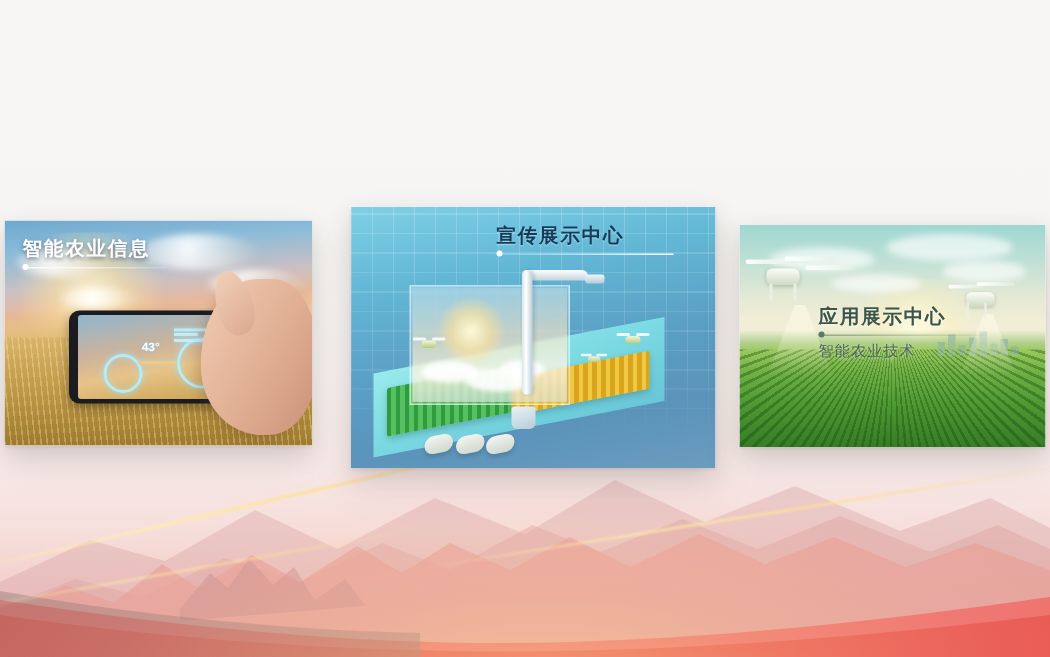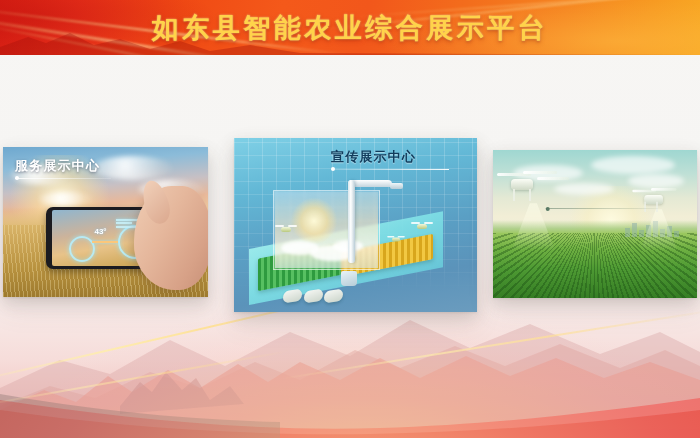--- a/index.html
+++ b/index.html
@@ -425,33 +425,20 @@
       <path d="M0,34 C110,50 240,60 370,58 C490,56 600,46 700,34 L700,62 L0,62 Z" fill="#e8483f" opacity=".70"></path>
       <path d="M0,18 C90,34 190,44 280,46 L280,62 L0,62 Z" fill="#8a7470" opacity=".42"></path>
     </svg>
   </div>
 
   <div class="bg-glow"></div>
   <div class="ray ray-a"></div>
   <div class="ray ray-b"></div>
   <div class="ray ray-c"></div>
 
-  <div class="banner">
-    <div class="streak s1"></div>
-    <div class="streak s2"></div>
-    <div class="streak s3"></div>
-    <div class="streak s4"></div>
-    <div class="streak s5"></div>
-    <div class="banner-silhouette">
-      <svg viewBox="0 0 700 26" preserveAspectRatio="none">
-        <path d="M0,18 L28,8 L46,14 L70,4 L94,16 L120,10 L150,20 L180,12 L210,22 L250,16 L300,24 L700,26 L700,26 L0,26 Z" fill="#a01008"></path>
-      </svg>
-    </div>
-    <div class="banner-title">如东县智能农业综合展示平台</div>
-  </div>
 
   <div class="card" id="card1">
     <div class="card-inner">
       <div class="sky"></div>
       <div class="sunglow"></div>
       <div class="cloud" style="left:4%;top:12%;width:60px;height:20px;"></div>
       <div class="cloud" style="left:44%;top:6%;width:80px;height:24px;"></div>
       <div class="cloud" style="left:66%;top:22%;width:66px;height:18px;"></div>
       <div class="cloud" style="left:18%;top:30%;width:54px;height:14px;"></div>
       <div class="field-soft"></div>
@@ -466,21 +453,21 @@
           <div class="hud-bar" style="left:60%;top:28%;width:20px;"></div>
           <div class="hud-bar" style="left:38%;top:56%;width:26px;background:rgba(255,200,120,.9);"></div>
           <div class="hud-temp" style="left:40%;top:30%;">43°</div>
         </div>
       </div>
 
       <div class="hand"></div>
       <div class="thumb"></div>
 
       <div class="card-title-wrap">
-        <div class="card-title">服务展示中心</div>
+        <div class="card-title">智能农业信息</div>
         <div class="card-rule">
             <span class="dot"></span>
           </div>
       </div>
     </div>
   </div>
 
   <div class="card" id="card2">
     <div class="card-inner">
       <div class="bgblue"></div>
@@ -570,20 +557,22 @@
 
       <div class="drone3" style="left:66%;top:24%;width:58px;height:28px;transform:scale(.85);">
         <div class="d-rotor" style="left:0;width:28px;"></div>
         <div class="d-rotor" style="left:22px;width:30px;top:0;"></div>
         <div class="d-body"></div>
         <div class="d-leg" style="left:14px;top:16px;"></div>
         <div class="d-leg" style="left:28px;top:16px;"></div>
       </div>
 
       <div class="card-title-wrap">
+        <div class="card-title">应用展示中心</div>
         <div class="card-rule">
             <span class="dot"></span>
           </div>
+        <div class="card-sub">智能农业技术</div>
       </div>
     </div>
   </div>
 
 </div>
 
 </body></html>

